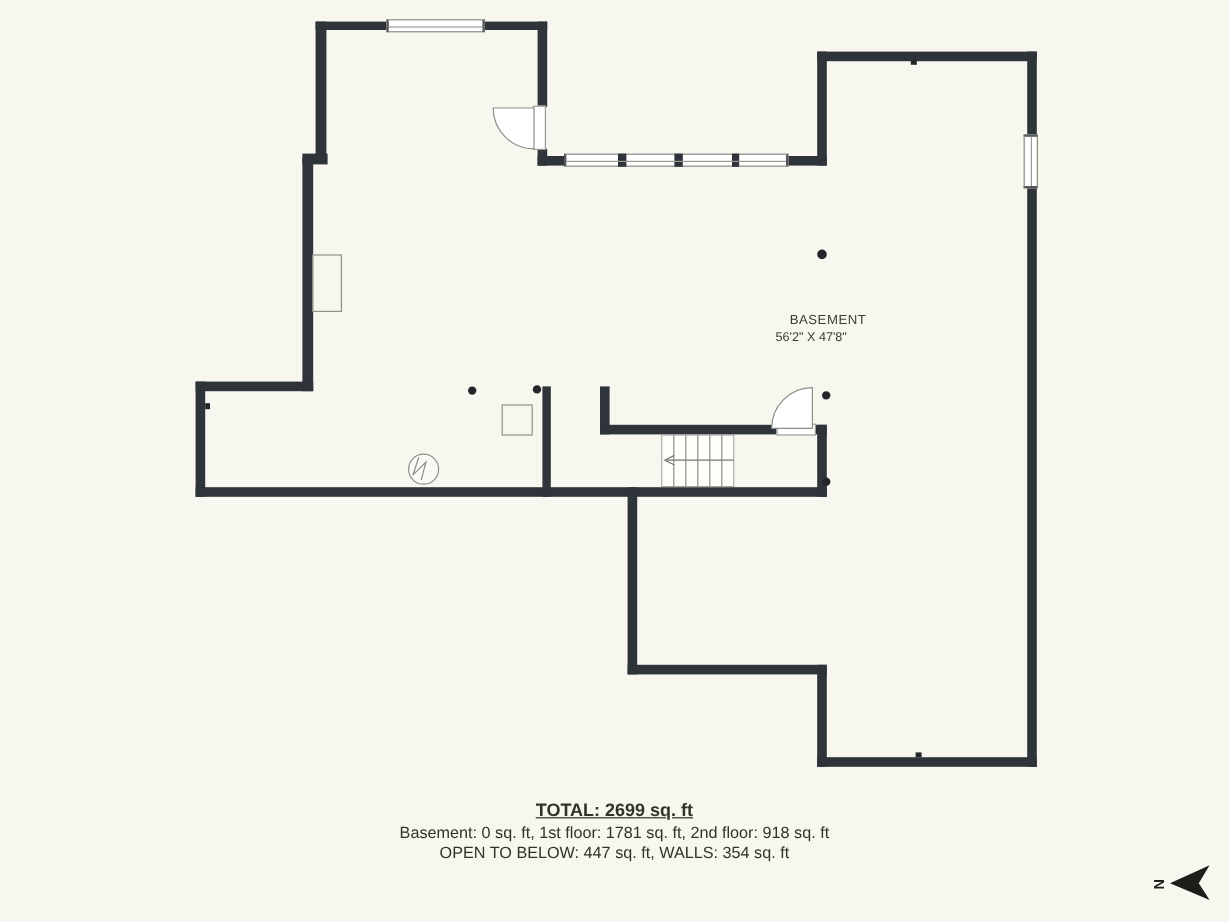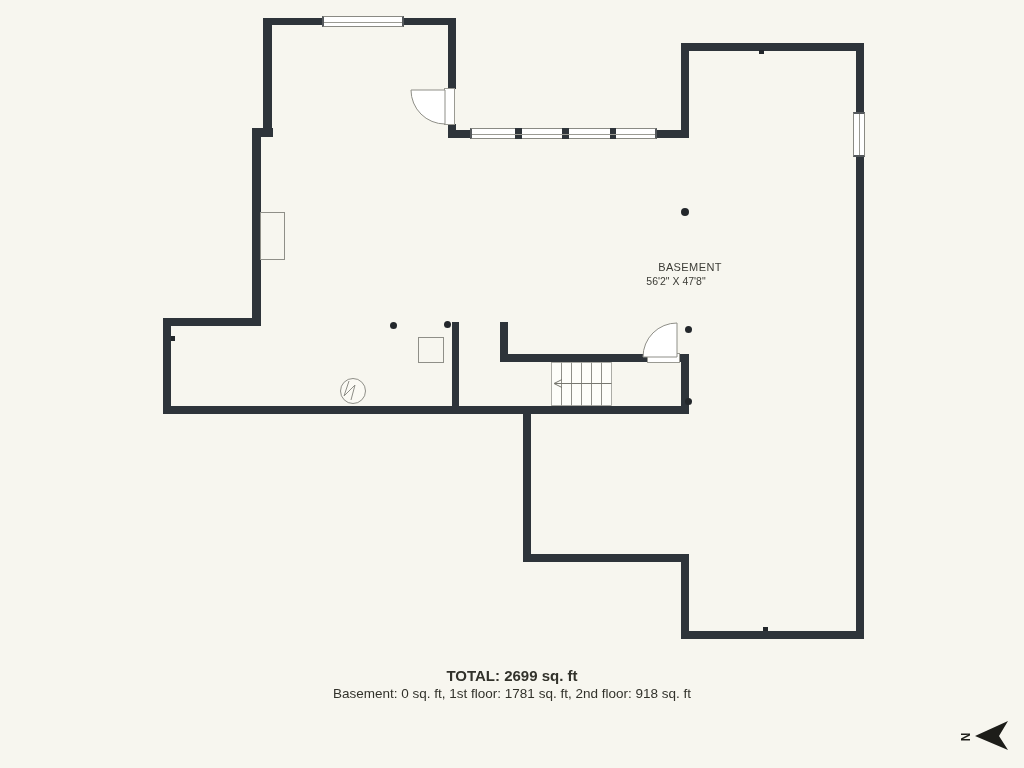--- a/index.html
+++ b/index.html
@@ -20,21 +20,21 @@
   .gap{position:absolute;background:#ffffff;border:1px solid #9a9a93;box-sizing:border-box;}
   .outline{position:absolute;border:1px solid #8f8f88;background:transparent;box-sizing:border-box;}
   .post{position:absolute;background:#23272b;border-radius:50%;}
   .tick{position:absolute;background:#23272b;}
   svg.overlay{position:absolute;left:0;top:0;pointer-events:none;}
   .thin{stroke:#8f8f88;fill:none;stroke-width:1;}
   #room-label{position:absolute;left:676px;top:261px;transform:translateX(-50%);text-align:center;color:#3c3c36;}
   #room-label .rname{font-size:11px;letter-spacing:.4px;line-height:13px;margin-left:28px;}
   #room-label .rdims{font-size:10.5px;line-height:14px;}
   #footer{position:absolute;left:0;top:666px;width:1024px;text-align:center;color:var(--text);}
-  #footer .total{font-size:15px;font-weight:bold;line-height:19px;}
+  #footer .total{font-size:15px;font-weight:bold;line-height:19px;text-decoration:underline;}
   #footer .line{font-size:13.5px;line-height:17px;}
 </style>
 </head>
 <body>
 
 <div id="canvas">
 
   <div class="w" style="left:263px;top:18px;width:193px;height:7px;"></div>
   <div class="w" style="left:263px;top:18px;width:9px;height:113px;"></div>
   <div class="w" style="left:252px;top:128px;width:21px;height:9px;"></div>
@@ -115,15 +115,16 @@
   </svg>
 
   <div id="room-label">
     <div class="rname">BASEMENT</div>
     <div class="rdims">56'2" X 47'8"</div>
   </div>
 
   <div id="footer">
     <div class="total">TOTAL: 2699 sq. ft</div>
     <div class="line">Basement: 0 sq. ft, 1st floor: 1781 sq. ft, 2nd floor: 918 sq. ft</div>
+    <div class="line">OPEN TO BELOW: 447 sq. ft, WALLS: 354 sq. ft</div>
   </div>
 
 </div>
 
 </body></html>

